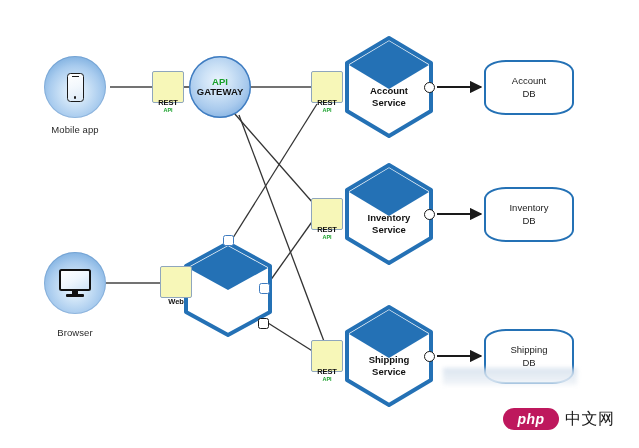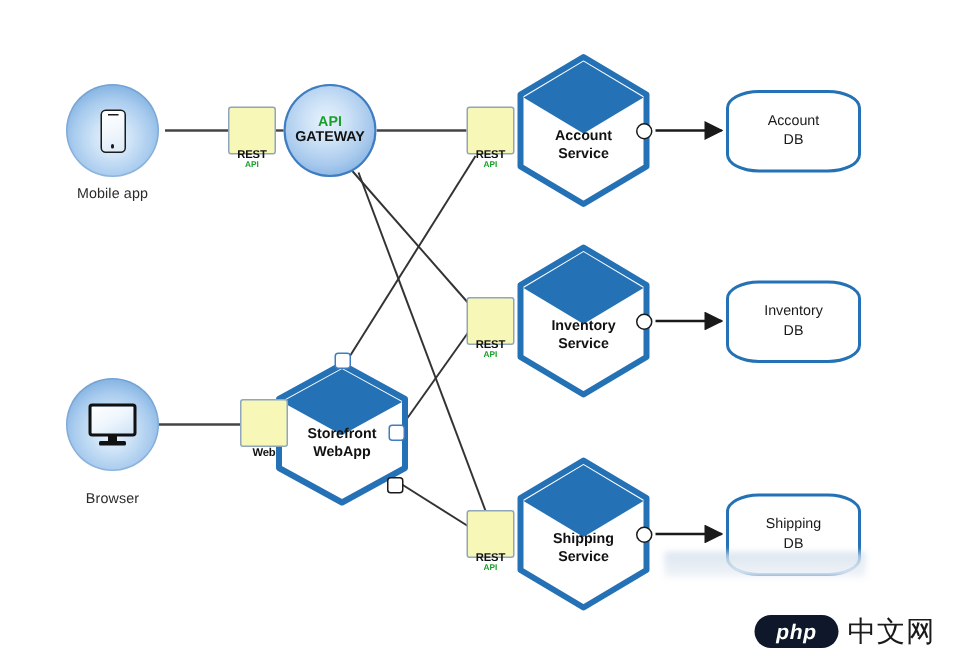--- a/index.html
+++ b/index.html
@@ -257,32 +257,32 @@
     top: 408px;
     display: flex;
     align-items: center;
     gap: 6px;
     z-index: 10;
   }
   .wm-badge {
     width: 56px;
     height: 22px;
     border-radius: 11px;
-    background: #0f172a;
+    background: #be185d;
     color: #ffffff;
     font-size: 14px;
     font-style: italic;
     font-weight: bold;
     display: flex;
     align-items: center;
     justify-content: center;
     letter-spacing: .5px;
   }
   .wm-text {
-    font-size: 19px;
+    font-size: 16px;
     color: #1a1a1a;
     letter-spacing: .5px;
   }
 </style>
 </head>
 <body>
 
 <div id="canvas">
 
   <svg id="edges" viewBox="0 0 639 448" width="639" height="448">
@@ -356,24 +356,20 @@
   <div class="gateway" style="left:189px; top:56px;">
     <div class="g1">API</div>
     <div class="g2">GATEWAY</div>
   </div>
 
   <div class="storefront" style="left:180px; top:240px;">
     <svg class="hexsvg" width="96" height="98" viewBox="0 0 96 98">
       <path d="M48 3 L90 26 L90 72 L48 95 L6 72 L6 26 Z" fill="#ffffff" stroke="#2471b5" stroke-width="4" stroke-linejoin="round"></path>
       <path d="M48 6 L88 28 L48 50 L8 28 Z" fill="#2471b5"></path>
     </svg>
-    <div class="svc-label">
-      <span>Storefront</span><br>
-      <span>WebApp</span>
-    </div>
   </div>
   <div class="port-sq" style="left:223px; top:235px;"></div>
   <div class="port-sq" style="left:259px; top:283px;"></div>
   <div class="port-sq dark" style="left:258px; top:318px;"></div>
 
   <div class="service" style="left:341px; top:35px;">
     <svg class="hexsvg" width="96" height="104" viewBox="0 0 96 104">
       <path d="M48 3 L90 28 L90 76 L48 101 L6 76 L6 28 Z" fill="#ffffff" stroke="#2471b5" stroke-width="4" stroke-linejoin="round"></path>
       <path d="M48 6 L88 30 L48 54 L8 30 Z" fill="#2471b5"></path>
     </svg>

